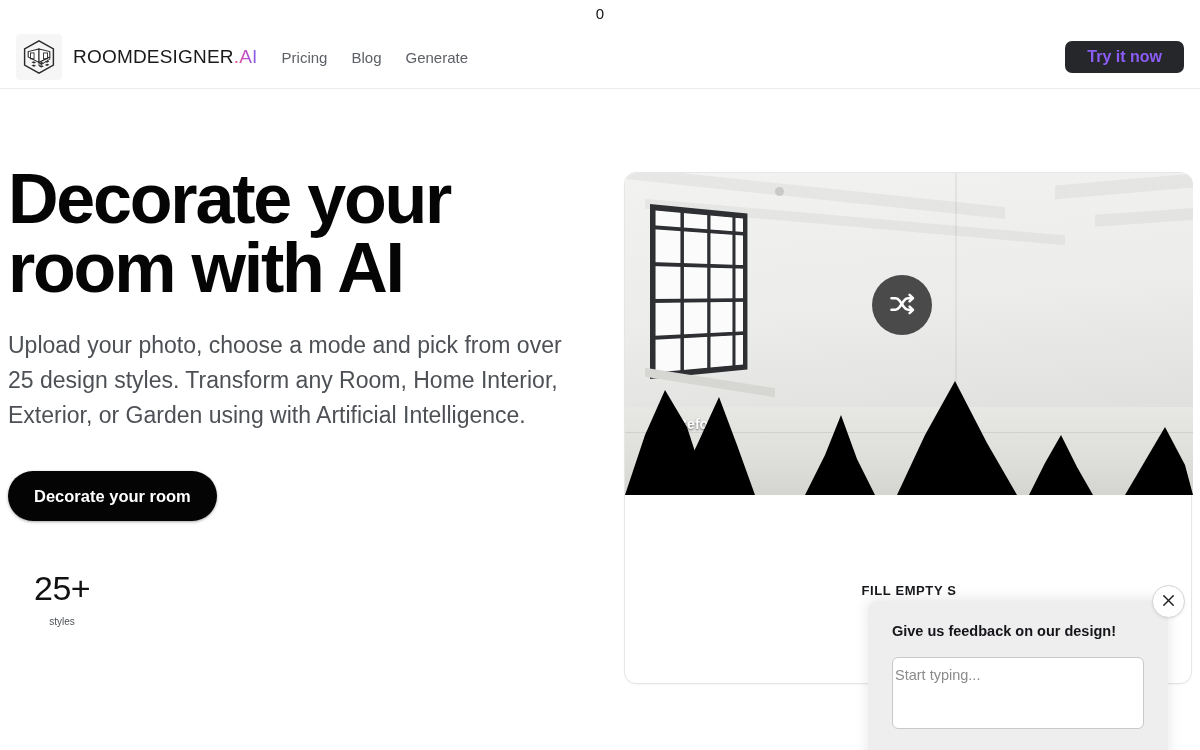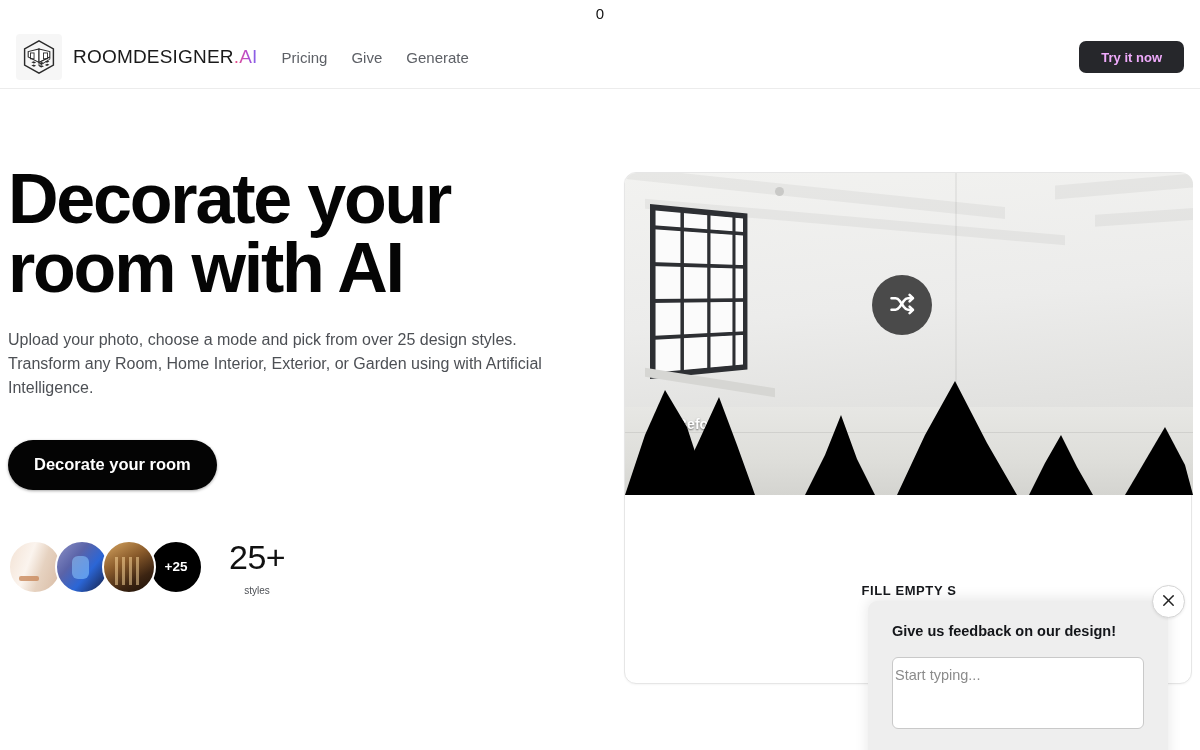--- a/index.html
+++ b/index.html
@@ -27,34 +27,34 @@
   .logo-mark{ width:46px; height:46px; background:#f6f6f6; border-radius:4px;
               display:flex; align-items:center; justify-content:center; }
   .brand-name{ font-size:19px; letter-spacing:.2px; color:#1a1a1a; white-space:nowrap;}
   .brand-ai{
     background:linear-gradient(90deg,#f0507e 0%, #b54bd0 55%, #7b68ee 100%);
     -webkit-background-clip:text; background-clip:text; color:transparent;
   }
   .nav{ display:flex; align-items:center; gap:24px; margin-left:24px; }
   .nav a{ font-size:15px; color:#5d6066; text-decoration:none; }
   .try-btn{
-    margin-left:auto; background:#26272b; color:#f0abfc; border:none;
-    font-size:13px; font-weight:bold; padding:0 22px; height:32px;
+    margin-left:auto; background:#26272b; color:#8b5cf6; border:none;
+    font-size:16px; font-weight:bold; padding:0 22px; height:32px;
     border-radius:7px; cursor:pointer; white-space:nowrap;
   }
 
   
   .hero{ position:absolute; top:89px; left:0; width:1200px; height:661px; }
   .hero-left{ position:absolute; left:8px; top:76px; width:580px; }
   h1.hero-title{
     font-size:70px; line-height:0.99; font-weight:bold;
     letter-spacing:-2.2px; color:#050505;
   }
   .hero-sub{
-    margin-top:24px; font-size:16px; line-height:1.52;
+    margin-top:24px; font-size:23px; line-height:1.52;
     color:#4d5055; width:565px;
   }
   .cta{
     margin-top:39px; display:inline-block; background:#040404; color:#fff;
     font-size:16.5px; font-weight:bold; border:none; cursor:pointer;
     padding:0 26px; height:50px; border-radius:26px;
     box-shadow:0 1px 3px rgba(0,0,0,.35);
   }
 
   
@@ -194,41 +194,35 @@
           <polygon points="16.8,29.8 14,28.4 11.5,29.5 14.4,30.9"></polygon>
           <polygon points="26.5,28.8 29.3,27.5 31.6,28.5 28.8,29.9"></polygon>
         </g>
       </svg>
     </span>
     <span class="brand-name"><span>ROOMDESIGNER</span><span class="brand-ai">.AI</span></span>
   </div>
 
   <nav class="nav">
     <a href="#">Pricing</a>
-    <a href="#">Give</a>
+    <a href="#">Blog</a>
     <a href="#">Generate</a>
   </nav>
 
   <button class="try-btn">Try it now</button>
 </div>
 
 <div class="hero">
 
   <div class="hero-left">
     <h1 class="hero-title">Decorate your room with AI</h1>
     <p class="hero-sub">Upload your photo, choose a mode and pick from over 25 design styles. Transform any Room, Home Interior, Exterior, or Garden using with Artificial Intelligence.</p>
     <button class="cta">Decorate your room</button>
 
     <div class="styles-row">
-      <div class="avatars">
-        <div class="av av-1"></div>
-        <div class="av av-2"></div>
-        <div class="av av-3"></div>
-        <div class="av-more">+25</div>
-      </div>
       <div class="styles-text">
         <div class="styles-count">25+</div>
         <div class="styles-label">styles</div>
       </div>
     </div>
   </div>
 
   <div class="hero-right">
     <div class="media">
       <div class="beam b1"></div>

